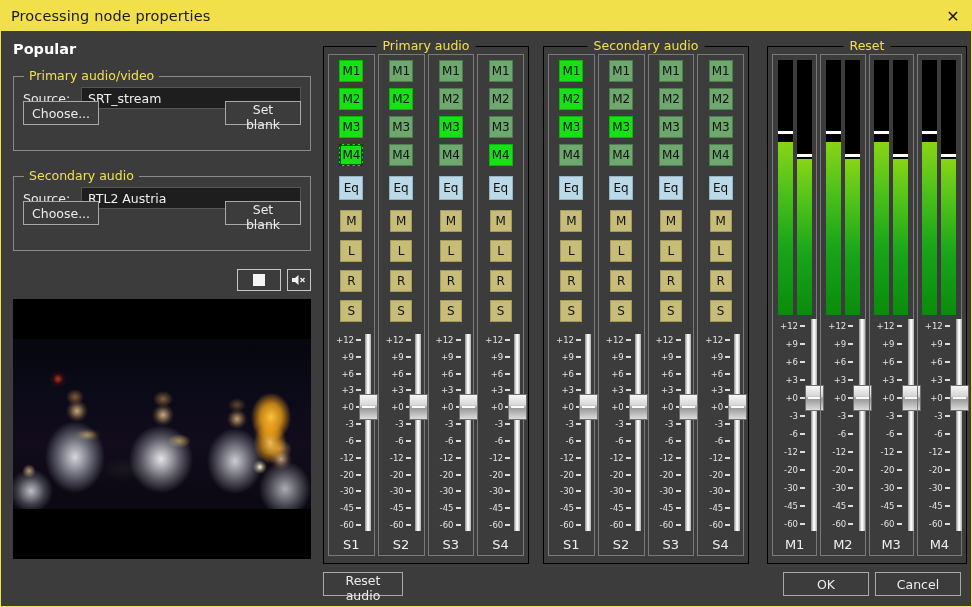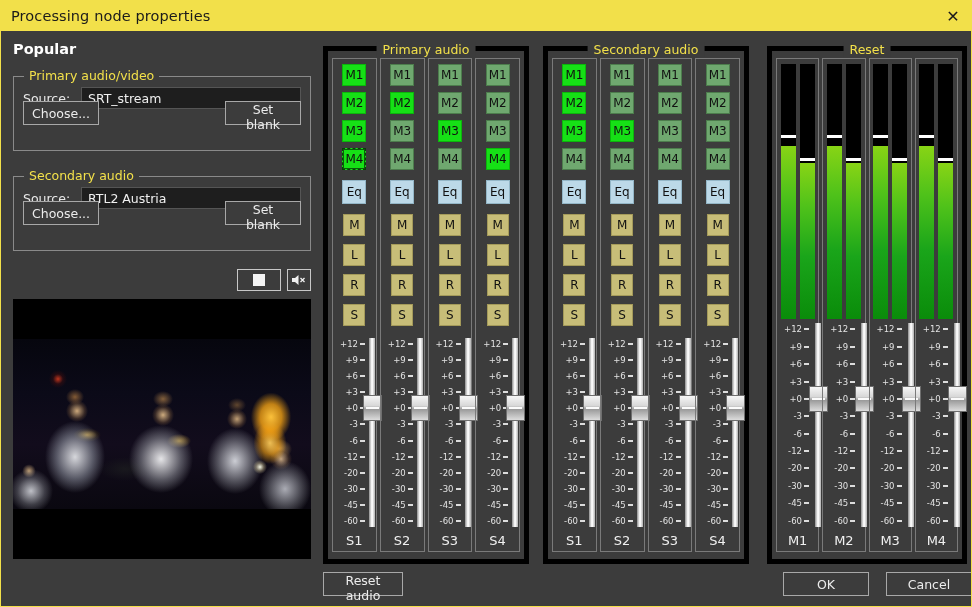--- a/index.html
+++ b/index.html
@@ -133,21 +133,21 @@
       radial-gradient(ellipse 26px 12px at 112px 130px, rgba(26,26,30,.9) 0%, rgba(0,0,0,0) 100%),
       
       linear-gradient(to bottom, #06060e 0%, #0b0a18 32%, #120c1c 62%, #0a0810 100%);
   }
   #preview .dark-top { position: absolute; left:0; top:0; width:298px; height:40px; background:#000; }
   #preview .dark-bot { position: absolute; left:0; top:210px; width:298px; height:50px; background:#000; }
 
   
   .section {
     position: absolute; top: 45px;
-    border: 5px solid #000000;
+    border: 1px solid #000000;
     text-align: right;
   }
   .section > .sec-title {
     position: absolute; top: -9px; left: 50%; transform: translateX(-50%);
     background: #3c3c3c; padding: 0 6px;
     font-size: 12.5px; color: #f2e04a; white-space: nowrap;
   }
   #sec-primary   { left: 322px; width: 206px; height: 518px; }
   #sec-secondary { left: 542px; width: 206px; height: 518px; }
   #sec-master    { left: 766px; width: 200px; height: 518px; }
@@ -254,21 +254,21 @@
   }
 
   
   #bottombar {
     position: absolute; left: 0; bottom: 0; width: 972px; height: 42px;
   }
   #reset-audio-button {
     position: absolute; left: 322px; top: 8px; width: 80px; height: 24px;
   }
   #ok-button { position: absolute; left: 782px; top: 8px; width: 86px; height: 24px; }
-  #cancel-button { position: absolute; left: 874px; top: 8px; width: 86px; height: 24px; margin-left: 11px; }
+  #cancel-button { position: absolute; left: 874px; top: 8px; width: 86px; height: 24px; }
 </style>
 </head>
 <body>
 
 <div id="app">
 
   <div id="titlebar">
     <div class="title">Processing node properties</div>
     <div class="spacer"></div>
     <div id="close-btn">✕</div>

